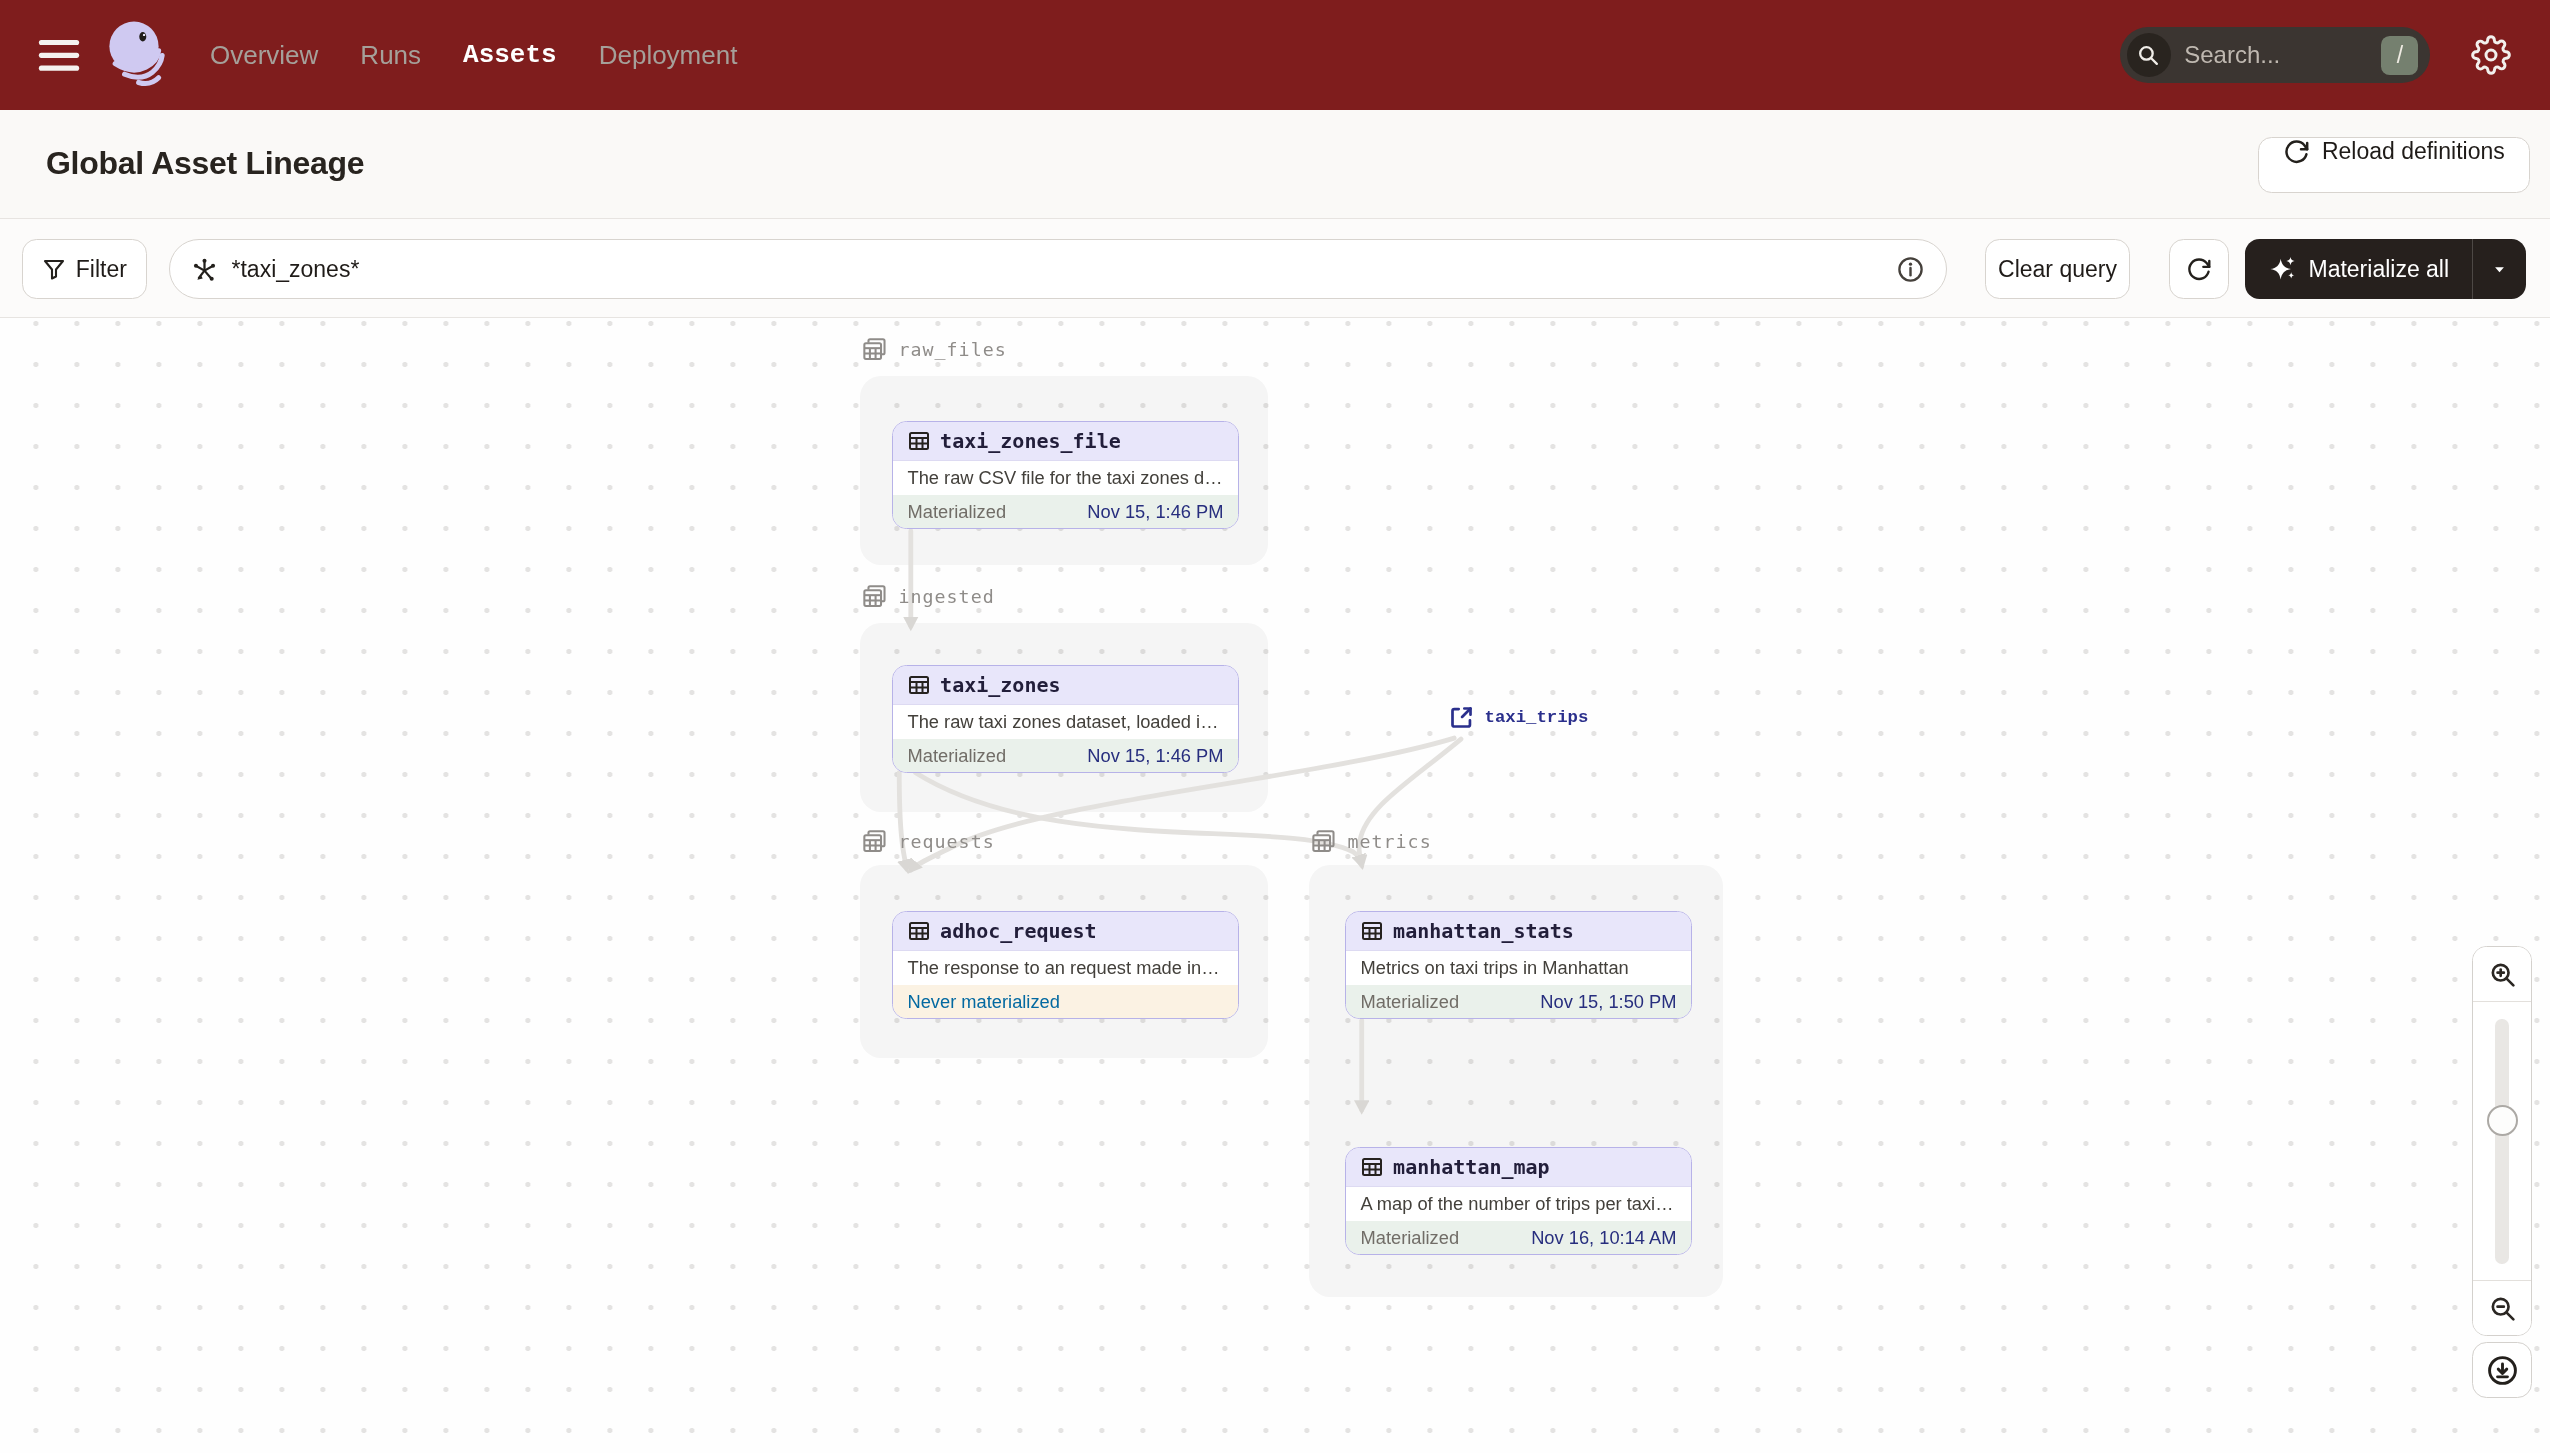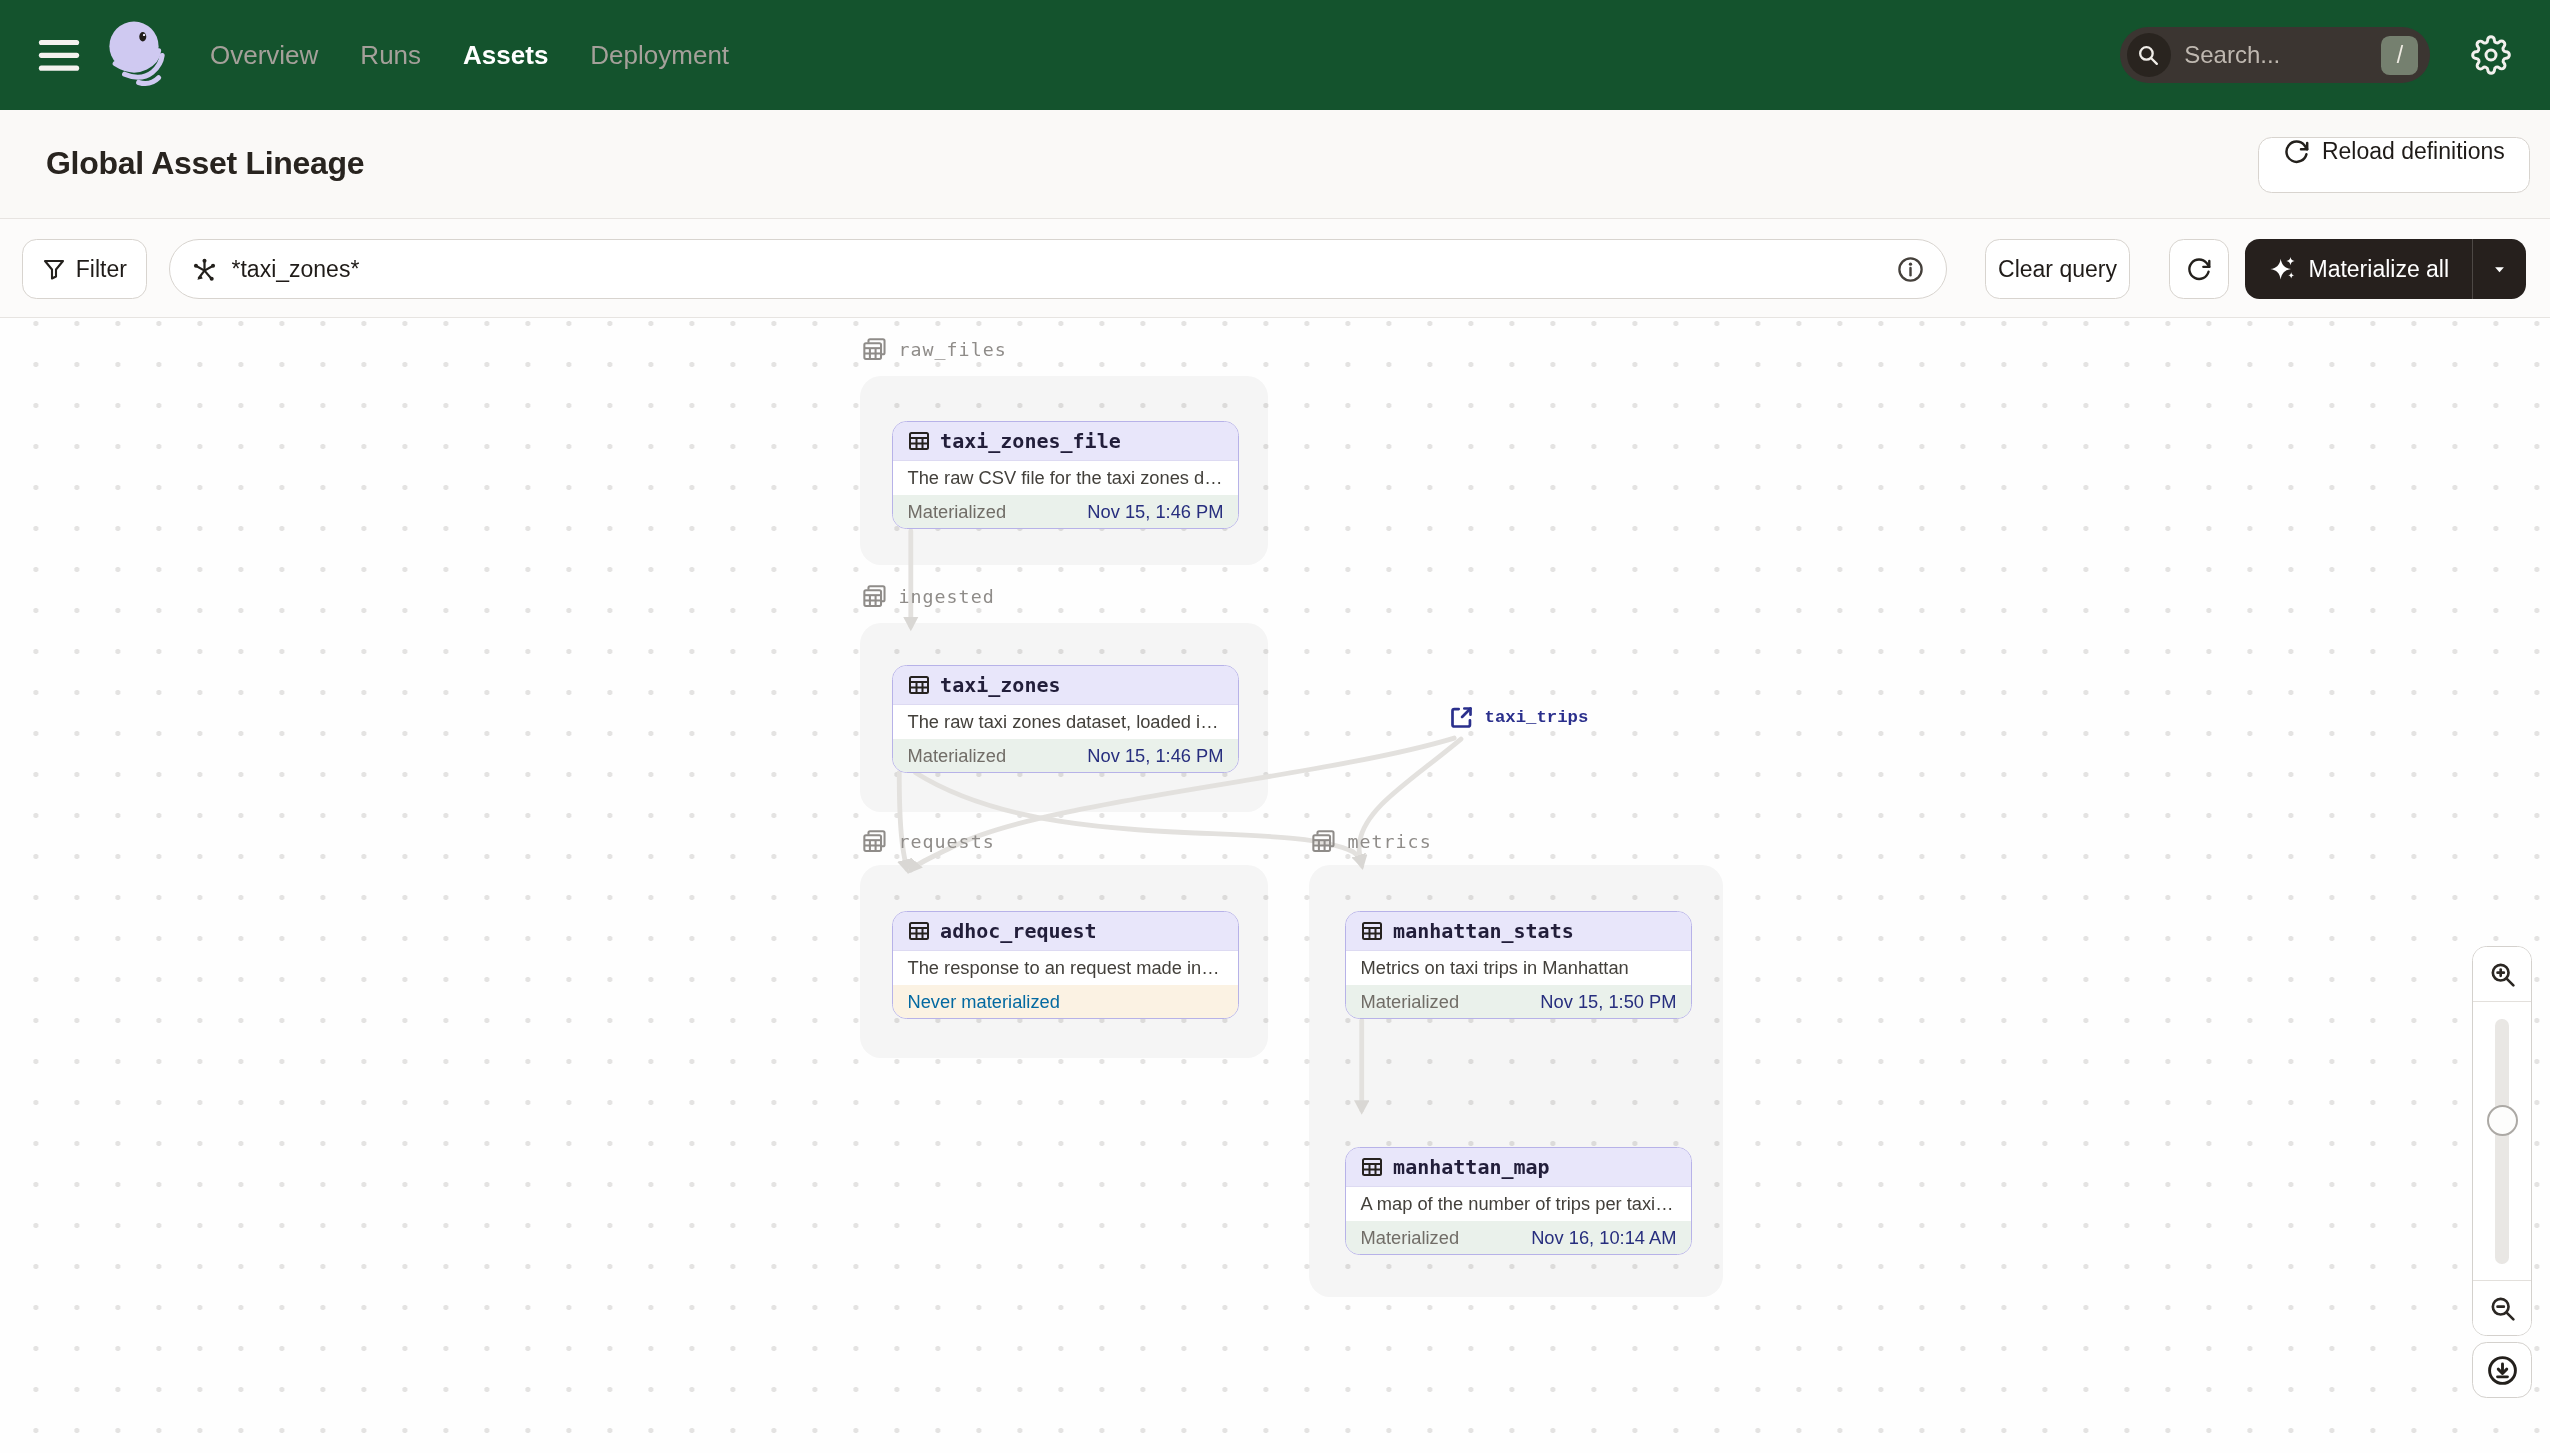--- a/index.html
+++ b/index.html
@@ -2,27 +2,27 @@
 <html><head>
 <meta charset="utf-8">
 <style>
   * { margin:0; padding:0; box-sizing:border-box; }
   html,body { width:2550px; height:1453px; overflow:hidden; background:#fff;
               font-family:"Liberation Sans", sans-serif; }
   .app { position:relative; width:2550px; height:1453px; }
 
   
   .topbar { position:absolute; left:0; top:0; width:2550px; height:110px;
-            background:#14532d; display:flex; align-items:center; }
+            background:#7f1d1d; display:flex; align-items:center; }
   .menu-btn { position:absolute; left:37px; top:35px; width:46px; height:40px;
               background:none; border:none; cursor:pointer; }
   .logo { position:absolute; left:100px; top:12.5px; }
   .nav { position:absolute; left:210px; top:0; height:110px; display:flex; align-items:center; gap:42px; }
   .nav-item { font-size:26px; color:#A5A09A; cursor:pointer; font-weight:500; }
-  .nav-item.active { color:#FFFFFF; font-weight:700; }
+  .nav-item.active { color:#FFFFFF; font-weight:700;font-family:Liberation Mono, monospace; }
   .search-pill { position:absolute; left:2120px; top:27px; width:310px; height:56px;
                  background:#3B3531; border-radius:28px; display:flex; align-items:center; }
   .search-iconwrap { width:44px; height:44px; margin-left:6.7px; border-radius:50%;
                      background:#29241F; display:flex; align-items:center; justify-content:center; }
   .search-input { flex:1; background:transparent; border:none; outline:none; margin-left:13.5px;
                   font-size:24px; color:#E8E2DB; font-family:"Liberation Sans",sans-serif; min-width:0; }
   .search-input::placeholder { color:#BFB8B0; }
   .slash-badge { width:37px; height:39px; margin-right:11.6px; border-radius:8.7px; background:#75806F;
                  color:#F0ECE4; font-size:23px; display:flex; align-items:center; justify-content:center; }
   .gear-btn { position:absolute; left:2471px; top:35px; background:none; border:none; cursor:pointer; }

